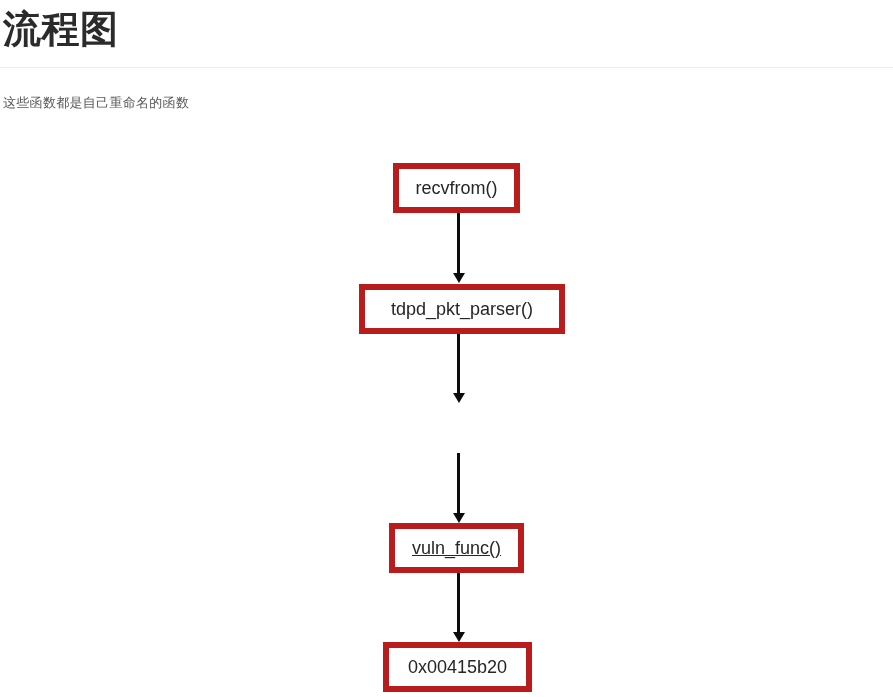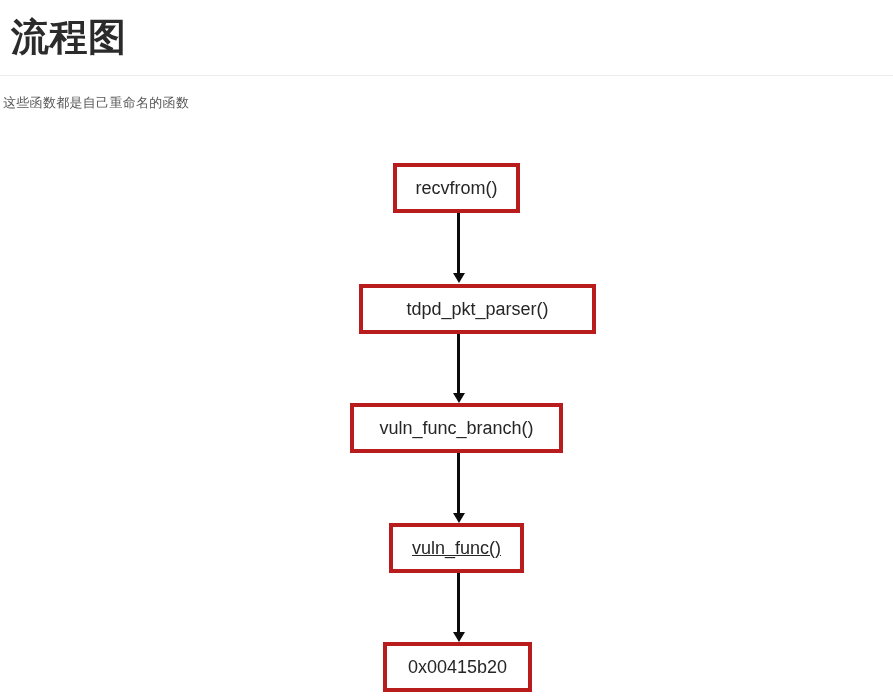--- a/index.html
+++ b/index.html
@@ -17,21 +17,21 @@
   }
 
   
   .page-header {
     position: absolute;
     left: 0;
     top: 0;
     width: 893px;
   }
   .page-title {
-    margin: 8px;
+    margin: 0;
     padding: 4px 0 0 3px;
     font-size: 38px;
     line-height: 50px;
     font-weight: bold;
     color: #2b2b2b;
     letter-spacing: 0.5px;
   }
   .title-divider {
     width: 893px;
     height: 1px;
@@ -52,21 +52,21 @@
   .flowchart {
     position: absolute;
     left: 0;
     top: 0;
     width: 893px;
     height: 697px;
   }
   .node {
     position: absolute;
     box-sizing: border-box;
-    border: 4px solid #b91c1c;
+    border: 6px solid #b91c1c;
     background: #ffffff;
     display: flex;
     align-items: center;
     justify-content: center;
     font-size: 18px;
     color: #262626;
     white-space: nowrap;
   }
   .node-label {
     display: block;
@@ -104,29 +104,26 @@
 <div class="page-subtitle">这些函数都是自己重命名的函数</div>
 
 <div class="flowchart">
 
   <div class="node" style="left:393px; top:163px; width:127px; height:50px;">
     <span class="node-label">recvfrom()</span>
   </div>
 
   <div class="edge" style="left:457px; top:213px; height:61px;"></div>
 
-  <div class="node" style="left:359px; top:284px; width:237px; height:50px;">
+  <div class="node" style="left:359px; top:284px; width:206px; height:50px;">
     <span class="node-label">tdpd_pkt_parser()</span>
   </div>
 
   <div class="edge" style="left:457px; top:334px; height:60px;"></div>
 
-  <div class="node" style="left:350px; top:403px; width:213px; height:50px;">
-    <span class="node-label">vuln_func_branch()</span>
-  </div>
 
   <div class="edge" style="left:457px; top:453px; height:61px;"></div>
 
   <div class="node" style="left:389px; top:523px; width:135px; height:50px;text-decoration:underline;">
     <span class="node-label">vuln_func()</span>
   </div>
 
   <div class="edge" style="left:457px; top:573px; height:60px;"></div>
 
   <div class="node" style="left:383px; top:642px; width:149px; height:50px;">

